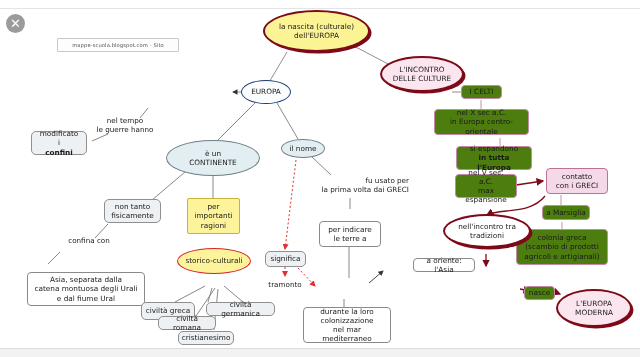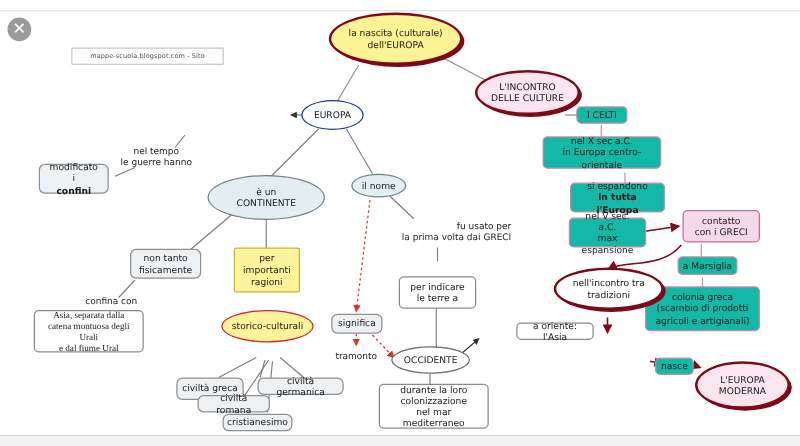--- a/index.html
+++ b/index.html
@@ -29,21 +29,21 @@
 
   .node{position:absolute;box-sizing:border-box;text-align:center;
         display:flex;align-items:center;justify-content:center;
         font-size:7.3px;line-height:9.2px;color:#1a1a1a;}
   .node span{display:block;padding:0 3px;}
 
   
   .box{border:1px solid #8a8a8a;border-radius:4px;background:#ffffff;}
   .box-gray{border:1px solid #8f8f8f;border-radius:5px;background:#eef1f3;}
   .box-yellow{border:1px solid #c9b23a;border-radius:2px;background:#fdf39a;}
-  .box-pink{border:1px solid #c58aa6;border-radius:4px;background:#14b8a6;}
+  .box-pink{border:1px solid #c58aa6;border-radius:4px;background:#4d7c0f;}
   .box-pinkfill{border:1px solid #c06f96;border-radius:4px;background:#f6d9e8;}
 
   
   .ell{border-radius:50%;}
   .ell-yellow{background:#fbf394;border:2px solid #7d0a18;box-shadow:2px 2px 0 -0.5px #7d0a18;}
   .ell-pinkdark{background:#fbe6ef;border:2px solid #7d0a18;box-shadow:2px 2px 0 -0.5px #7d0a18;}
   .ell-white-dark{background:#ffffff;border:2px solid #7d0a18;box-shadow:2px 2px 0 -0.5px #7d0a18;}
   .ell-blue{background:#fbfdff;border:1.6px solid #1d3c78;}
   .ell-lblue{background:#e3eef2;border:1.4px solid #6f7f86;}
   .ell-lblue2{background:#e3eef2;border:1.2px solid #6f7f86;}
@@ -199,21 +199,21 @@
     <span>
       <span>non tanto</span>
       <span>fisicamente</span>
     </span>
   </div>
 
   <div class="label" style="left:59px;top:236px;width:60px;">
     <span>confina con</span>
   </div>
 
-  <div class="node box" style="left:27px;top:248px;width:88px;height:34px;font-family:Liberation Serif, serif;">
+  <div class="node box" style="left:27px;top:272px;width:118px;height:34px;">
     <span>
       <span>Asia, separata dalla</span>
       <span>catena montuosa degli Urali</span>
       <span>e dal fiume Ural</span>
     </span>
   </div>
 
   <div class="node box-yellow" style="left:187px;top:198px;width:53px;height:36px;">
     <span>
       <span>per</span>
@@ -255,23 +255,20 @@
   </div>
 
   <div class="node box-gray" style="left:265px;top:251px;width:41px;height:16px;">
     <span>significa</span>
   </div>
 
   <div class="label" style="left:263px;top:280px;width:44px;">
     <span>tramonto</span>
   </div>
 
-  <div class="node ell ell-plain" style="left:313px;top:277px;width:63px;height:22px;">
-    <span>OCCIDENTE</span>
-  </div>
 
   <div class="node box" style="left:377px;top:258px;width:62px;height:14px;margin-left:36px;">
     <span>a oriente: l'Asia</span>
   </div>
 
   <div class="node box" style="left:303px;top:307px;width:88px;height:36px;">
     <span>
       <span>durante la loro</span>
       <span>colonizzazione</span>
       <span>nel mar mediterraneo</span>

